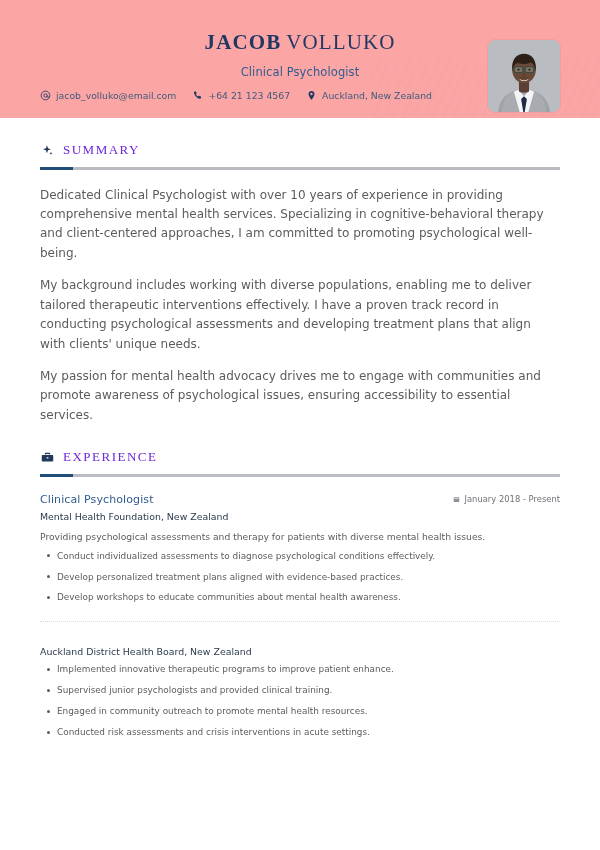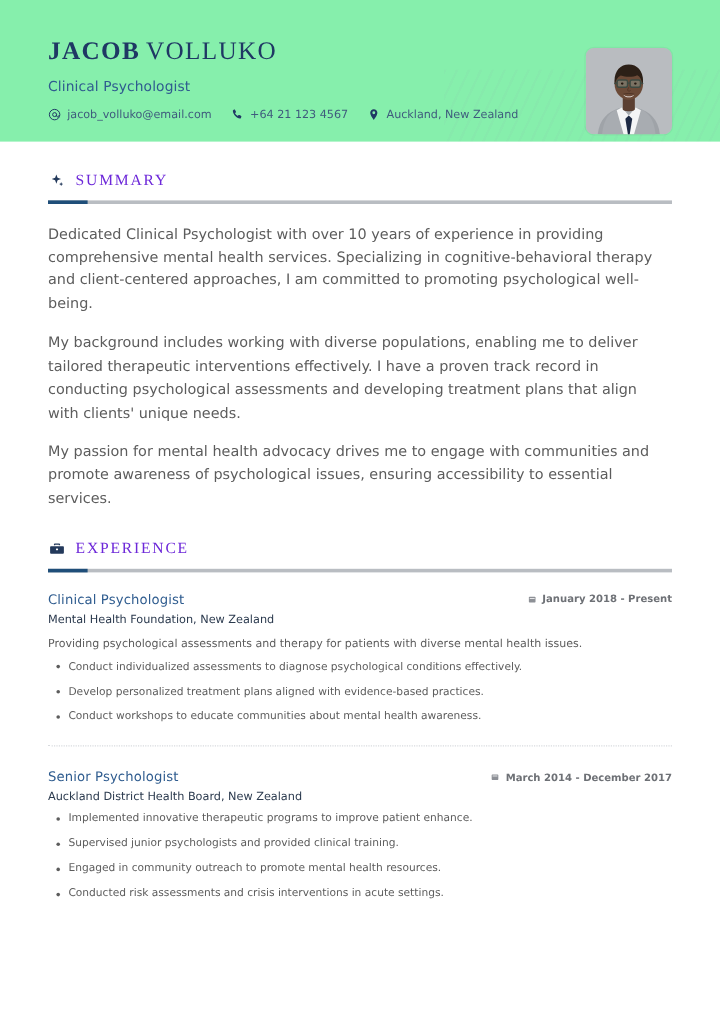--- a/index.html
+++ b/index.html
@@ -22,22 +22,23 @@
     height: 850px;
     background: #ffffff;
     position: relative;
   }
 
   
   .header {
     position: relative;
     height: 118px;
     padding: 30px 40px 0 40px;
-    background: #86efac;
+    background: #fca5a5;
     overflow: hidden;
+    text-align: center;
   }
   .header-pattern {
     position: absolute;
     right: 0;
     top: 58px;
     width: 230px;
     height: 60px;
     opacity: 0.55;
     background-image:
       repeating-linear-gradient(115deg,
@@ -184,21 +185,20 @@
     letter-spacing: 0.1px;
   }
   .exp-date {
     display: flex;
     align-items: center;
     gap: 5px;
     font-size: 8.4px;
     color: #6e7176;
     white-space: nowrap;
     flex: none;
-    font-weight: bold;
   }
   .exp-date .ic {
     width: 7px;
     height: 7px;
     color: #8d9096;
     display: inline-flex;
     align-items: center;
     justify-content: center;
     flex: none;
   }
@@ -368,37 +368,25 @@
               </svg>
             </span>
             <span>January 2018 - Present</span>
           </div>
         </div>
         <div class="exp-company">Mental Health Foundation, New Zealand</div>
         <div class="exp-desc">Providing psychological assessments and therapy for patients with diverse mental health issues.</div>
         <ul class="exp-bullets">
           <li>Conduct individualized assessments to diagnose psychological conditions effectively.</li>
           <li>Develop personalized treatment plans aligned with evidence-based practices.</li>
-          <li>Conduct workshops to educate communities about mental health awareness.</li>
+          <li>Develop workshops to educate communities about mental health awareness.</li>
         </ul>
       </div>
 
       <div class="exp-item">
-        <div class="exp-top">
-          <div class="exp-role">Senior Psychologist</div>
-          <div class="exp-date">
-            <span class="ic">
-              <svg viewBox="0 0 24 24" width="7" height="7" fill="currentColor">
-                <rect x="2.5" y="4.5" width="19" height="16" rx="2"></rect>
-                <rect x="5" y="8" width="14" height="2.2" fill="#ffffff"></rect>
-              </svg>
-            </span>
-            <span>March 2014 - December 2017</span>
-          </div>
-        </div>
         <div class="exp-company">Auckland District Health Board, New Zealand</div>
         <ul class="exp-bullets">
           <li>Implemented innovative therapeutic programs to improve patient enhance.</li>
           <li>Supervised junior psychologists and provided clinical training.</li>
           <li>Engaged in community outreach to promote mental health resources.</li>
           <li>Conducted risk assessments and crisis interventions in acute settings.</li>
         </ul>
       </div>
 
     </div>

